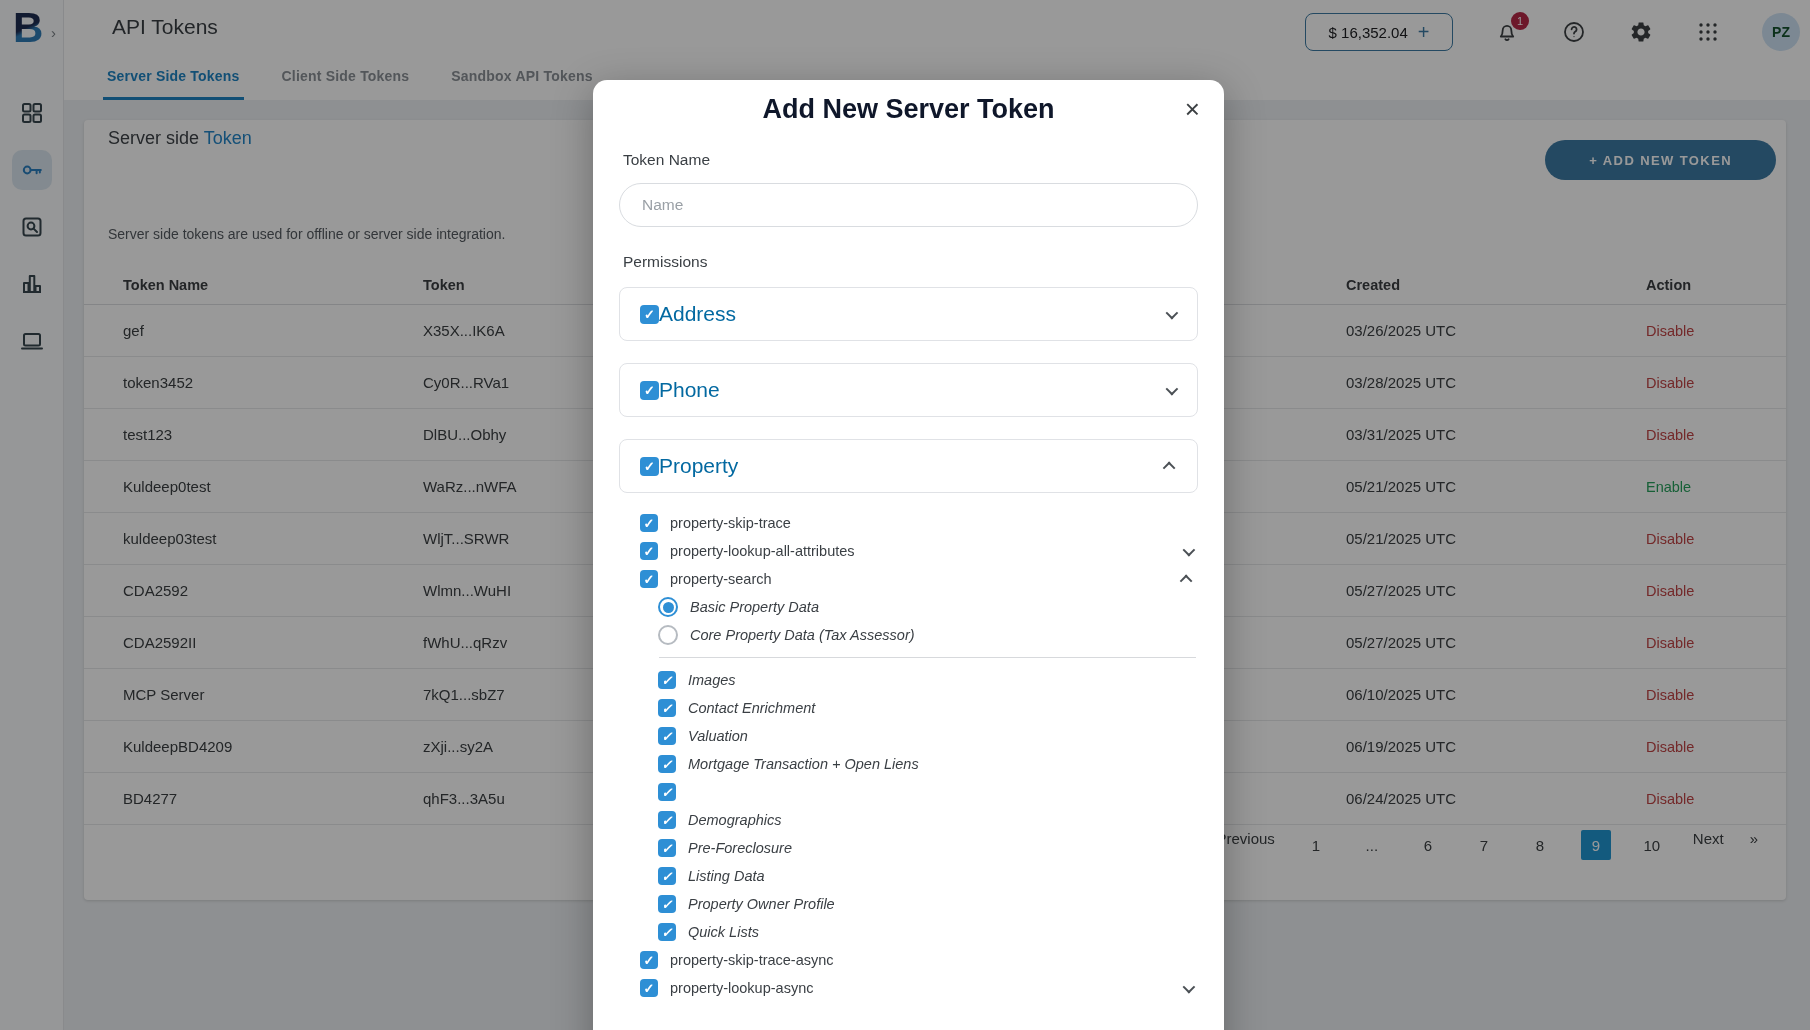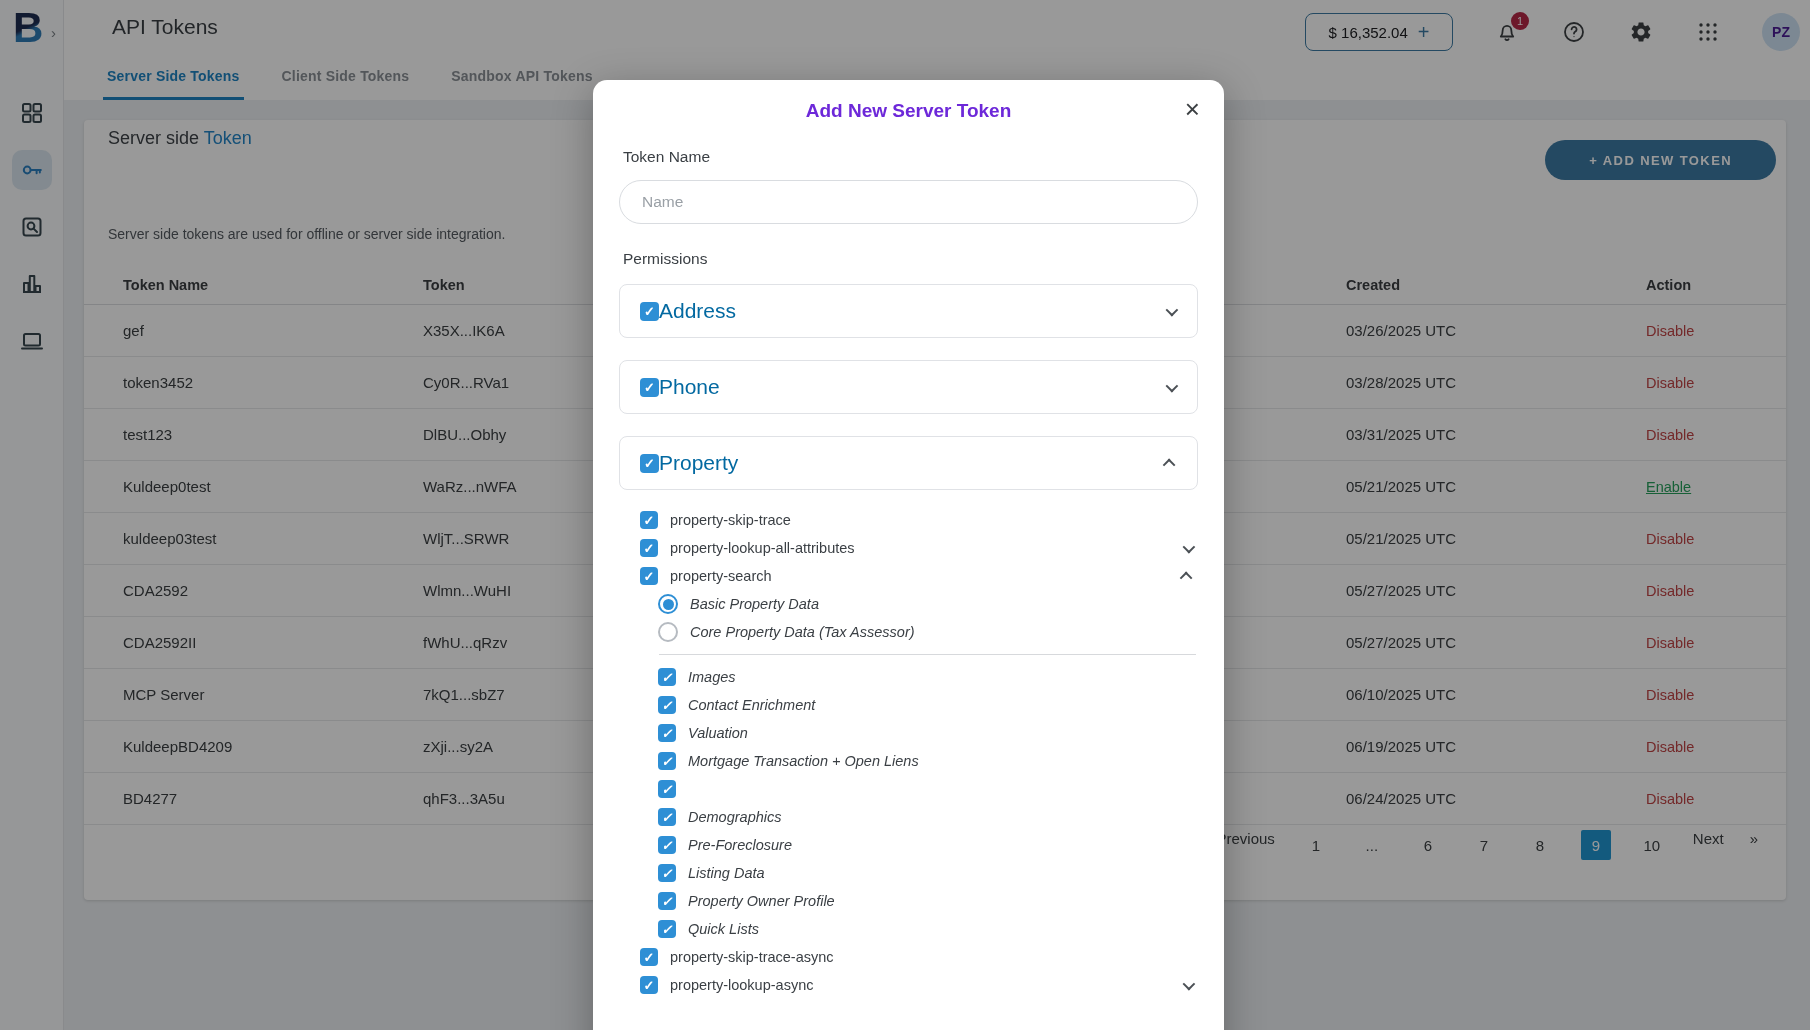--- a/index.html
+++ b/index.html
@@ -20,21 +20,21 @@
   
   .topbar { position:absolute; left:64px; top:0; width:1746px; height:100px; background:#ffffff; }
   .page-title { position:absolute; left:48px; top:15px; font-size:21px; font-weight:500; color:#3a3f44; }
   .top-right { position:absolute; right:10px; top:10px; height:44px; display:flex; align-items:center; gap:41px; }
   .balance-chip { height:38px; min-width:148px; border:1.5px solid #3d7aa3; border-radius:8px; display:flex; align-items:center; justify-content:center; gap:10px; padding:0 14px; cursor:pointer; }
   .balance-chip .amt { font-size:15px; color:#202124; }
   .balance-chip .plus { font-size:20px; color:#3d7aa3; font-weight:500; }
   .icon-btn { position:relative; width:26px; height:26px; display:flex; align-items:center; justify-content:center; cursor:pointer; }
   .icon-btn svg { width:24px; height:24px; }
   .badge { position:absolute; top:-7px; right:-9px; min-width:18px; height:18px; border-radius:9px; background:#b62846; color:#fff; font-size:11px; display:flex; align-items:center; justify-content:center; padding:0 4px; }
-  .avatar { width:38px; height:38px; border-radius:50%; background:#cfe3f5; color:#4c1d95; font-size:14px; font-weight:700; display:flex; align-items:center; justify-content:center; cursor:pointer; }
+  .avatar { width:38px; height:38px; border-radius:50%; background:#cfe3f5; color:#14532d; font-size:14px; font-weight:700; display:flex; align-items:center; justify-content:center; cursor:pointer; }
 
   
   .tabs { position:absolute; left:39px; bottom:0; display:flex; gap:34px; }
   .tab { font-size:14px; font-weight:600; color:#8a9096; padding:0 4px 13px 4px; cursor:pointer; letter-spacing:.2px; }
   .tab.active { color:#1e84c4; border-bottom:3px solid #1e84c4;text-align:right; }
 
   
   .content { position:absolute; left:64px; top:100px; width:1746px; height:930px; background:#edf0f3; }
   .card { position:absolute; left:20px; top:20px; width:1702px; height:780px; background:#ffffff; border-radius:4px; box-shadow:0 1px 3px rgba(0,0,0,.14); }
   .card-heading { position:absolute; left:24px; top:8px; font-size:18px; font-weight:400; color:#3f4449; }
@@ -43,32 +43,32 @@
   .add-btn { position:absolute; top:20px; right:10px; height:40px; border:none; border-radius:20px; background:#3d7aa3; color:#ffffff; font-family:inherit; font-size:13px; font-weight:600; letter-spacing:1.4px; padding:0 44px; cursor:pointer; }
 
   .table { position:absolute; left:0; top:145px; width:100%; }
   .t-head, .t-row { display:grid; grid-template-columns:300px 1fr 300px 140px; padding-left:39px; align-items:center; }
   .t-head { height:40px; border-bottom:1px solid #dcdee1; }
   .t-head > div { font-size:14.5px; font-weight:700; color:#3b3e42; }
   .t-row { height:52px; border-bottom:1px solid #e6e8ea; }
   .t-row > div { font-size:15px; color:#3c4043; }
   .action-link { font-size:14.5px; cursor:pointer; }
   .action-link.disable { color:#c04546; }
-  .action-link.enable { color:#27a05c;text-decoration:underline; }
+  .action-link.enable { color:#27a05c; }
 
   .pagination { position:absolute; top:710px; right:28px; display:flex; align-items:flex-start; gap:26px; font-size:15px; color:#3c4043; }
   .pg-item { cursor:pointer; }
   .pg-num { min-width:30px; height:30px; display:flex; align-items:center; justify-content:center; cursor:pointer; border-radius:2px; }
   .pg-num.active { background:#2196d3; color:#ffffff; }
 
   
   .backdrop { position:absolute; inset:0; background:rgba(0,0,0,0.40); z-index:50; }
   .modal { position:absolute; left:593px; top:80px; width:631px; height:990px; background:#ffffff; border-radius:14px; z-index:60; padding:0 26px; box-shadow:0 10px 40px rgba(0,0,0,.3); }
   .modal-close { position:absolute; top:16px; right:24px; background:none; border:none; font-size:26px; line-height:1; color:#3c4043; cursor:pointer; font-family:inherit; }
-  .modal-title { margin-top:20px; text-align:center; font-size:19px; font-weight:700; color:#6d28d9; }
+  .modal-title { margin-top:14px; text-align:center; font-size:27px; font-weight:700; color:#0f172a; }
   .field-label { margin:26px 0 0 4px; font-size:15.5px; font-weight:500; color:#3a3f44; }
   .name-input { margin-top:14px; width:100%; height:44px; border:1px solid #d9dce0; border-radius:24px; padding:0 22px; font-size:15.5px; color:#3c4043; font-family:inherit; outline:none; }
   .name-input::placeholder { color:#9aa0a6; }
   .perm-label { margin:26px 0 0 4px; font-size:15.5px; font-weight:500; color:#3a3f44; }
 
   .acc-box { margin-top:16px; height:54px; border:1px solid #e0e2e6; border-radius:8px; display:flex; align-items:center; padding:0 22px 0 20px; margin-bottom:8px; cursor:pointer; }
   .acc-box + .acc-box { margin-top:22px; }
   .acc-label { font-size:21px; color:#0369a1; flex:1; }
 
   .cb { width:19px; height:19px; border-radius:4px; background:#2e8fd5; display:flex; align-items:center; justify-content:center; flex:none; cursor:pointer; }

